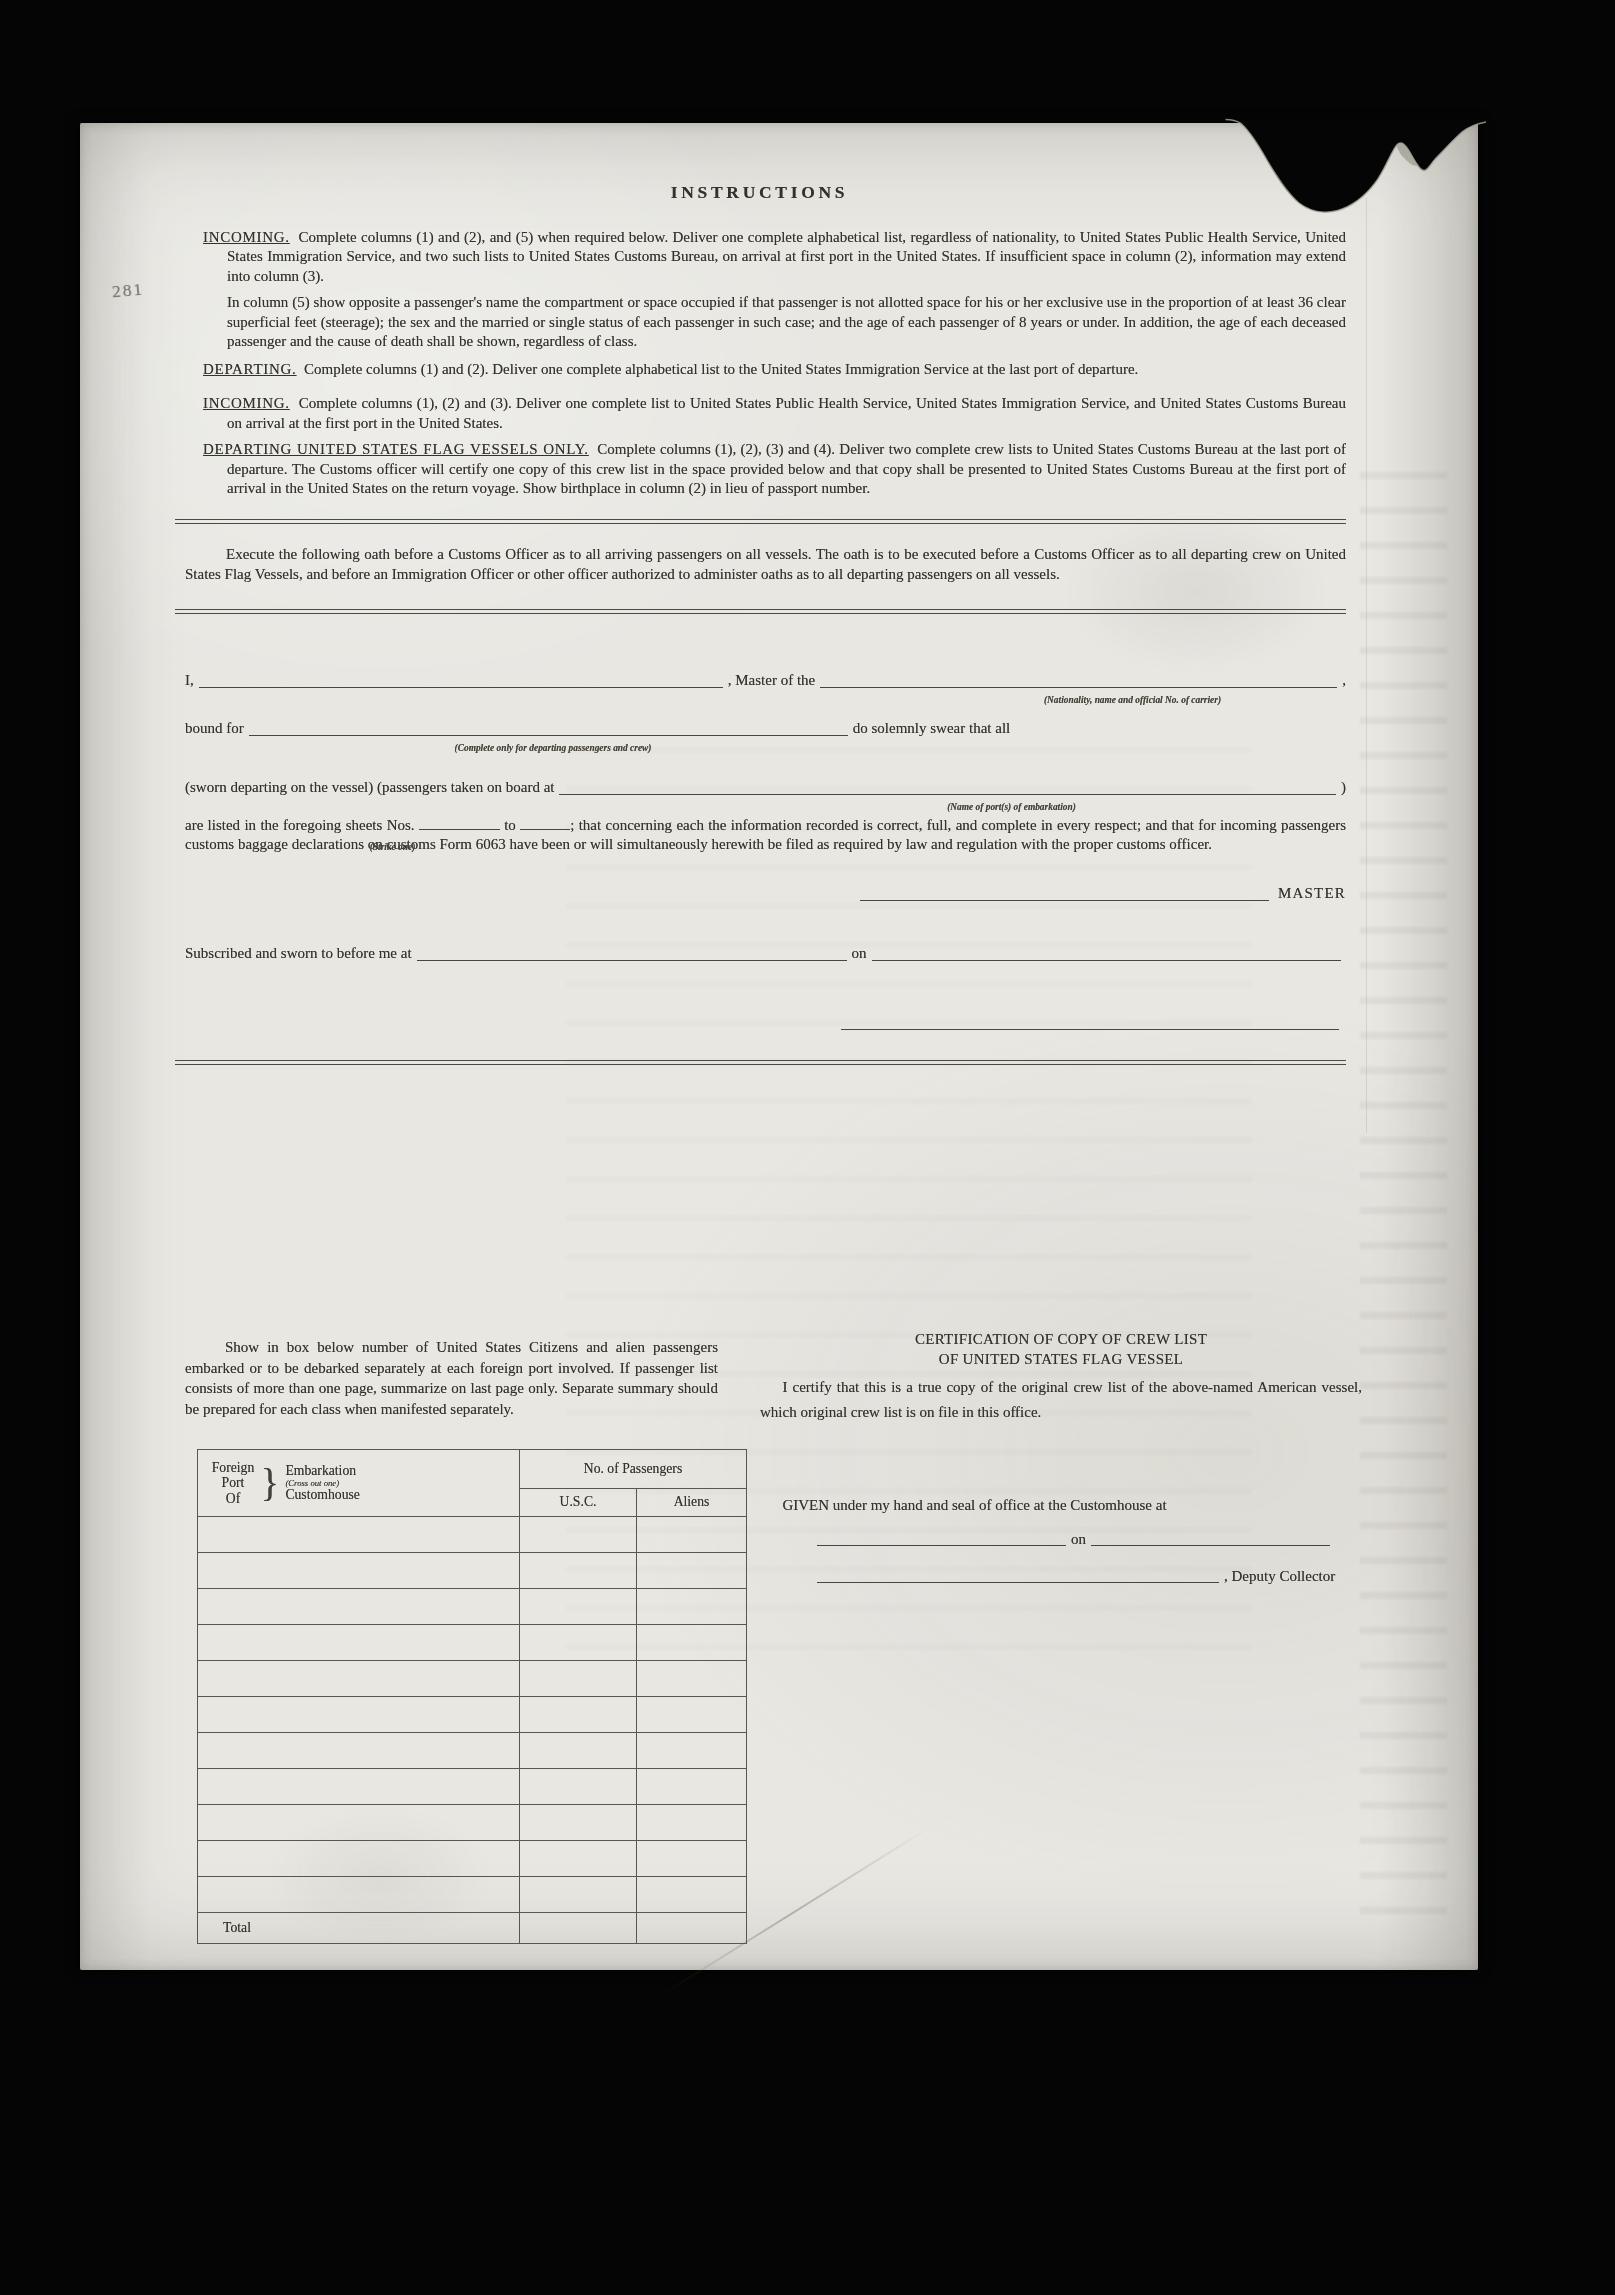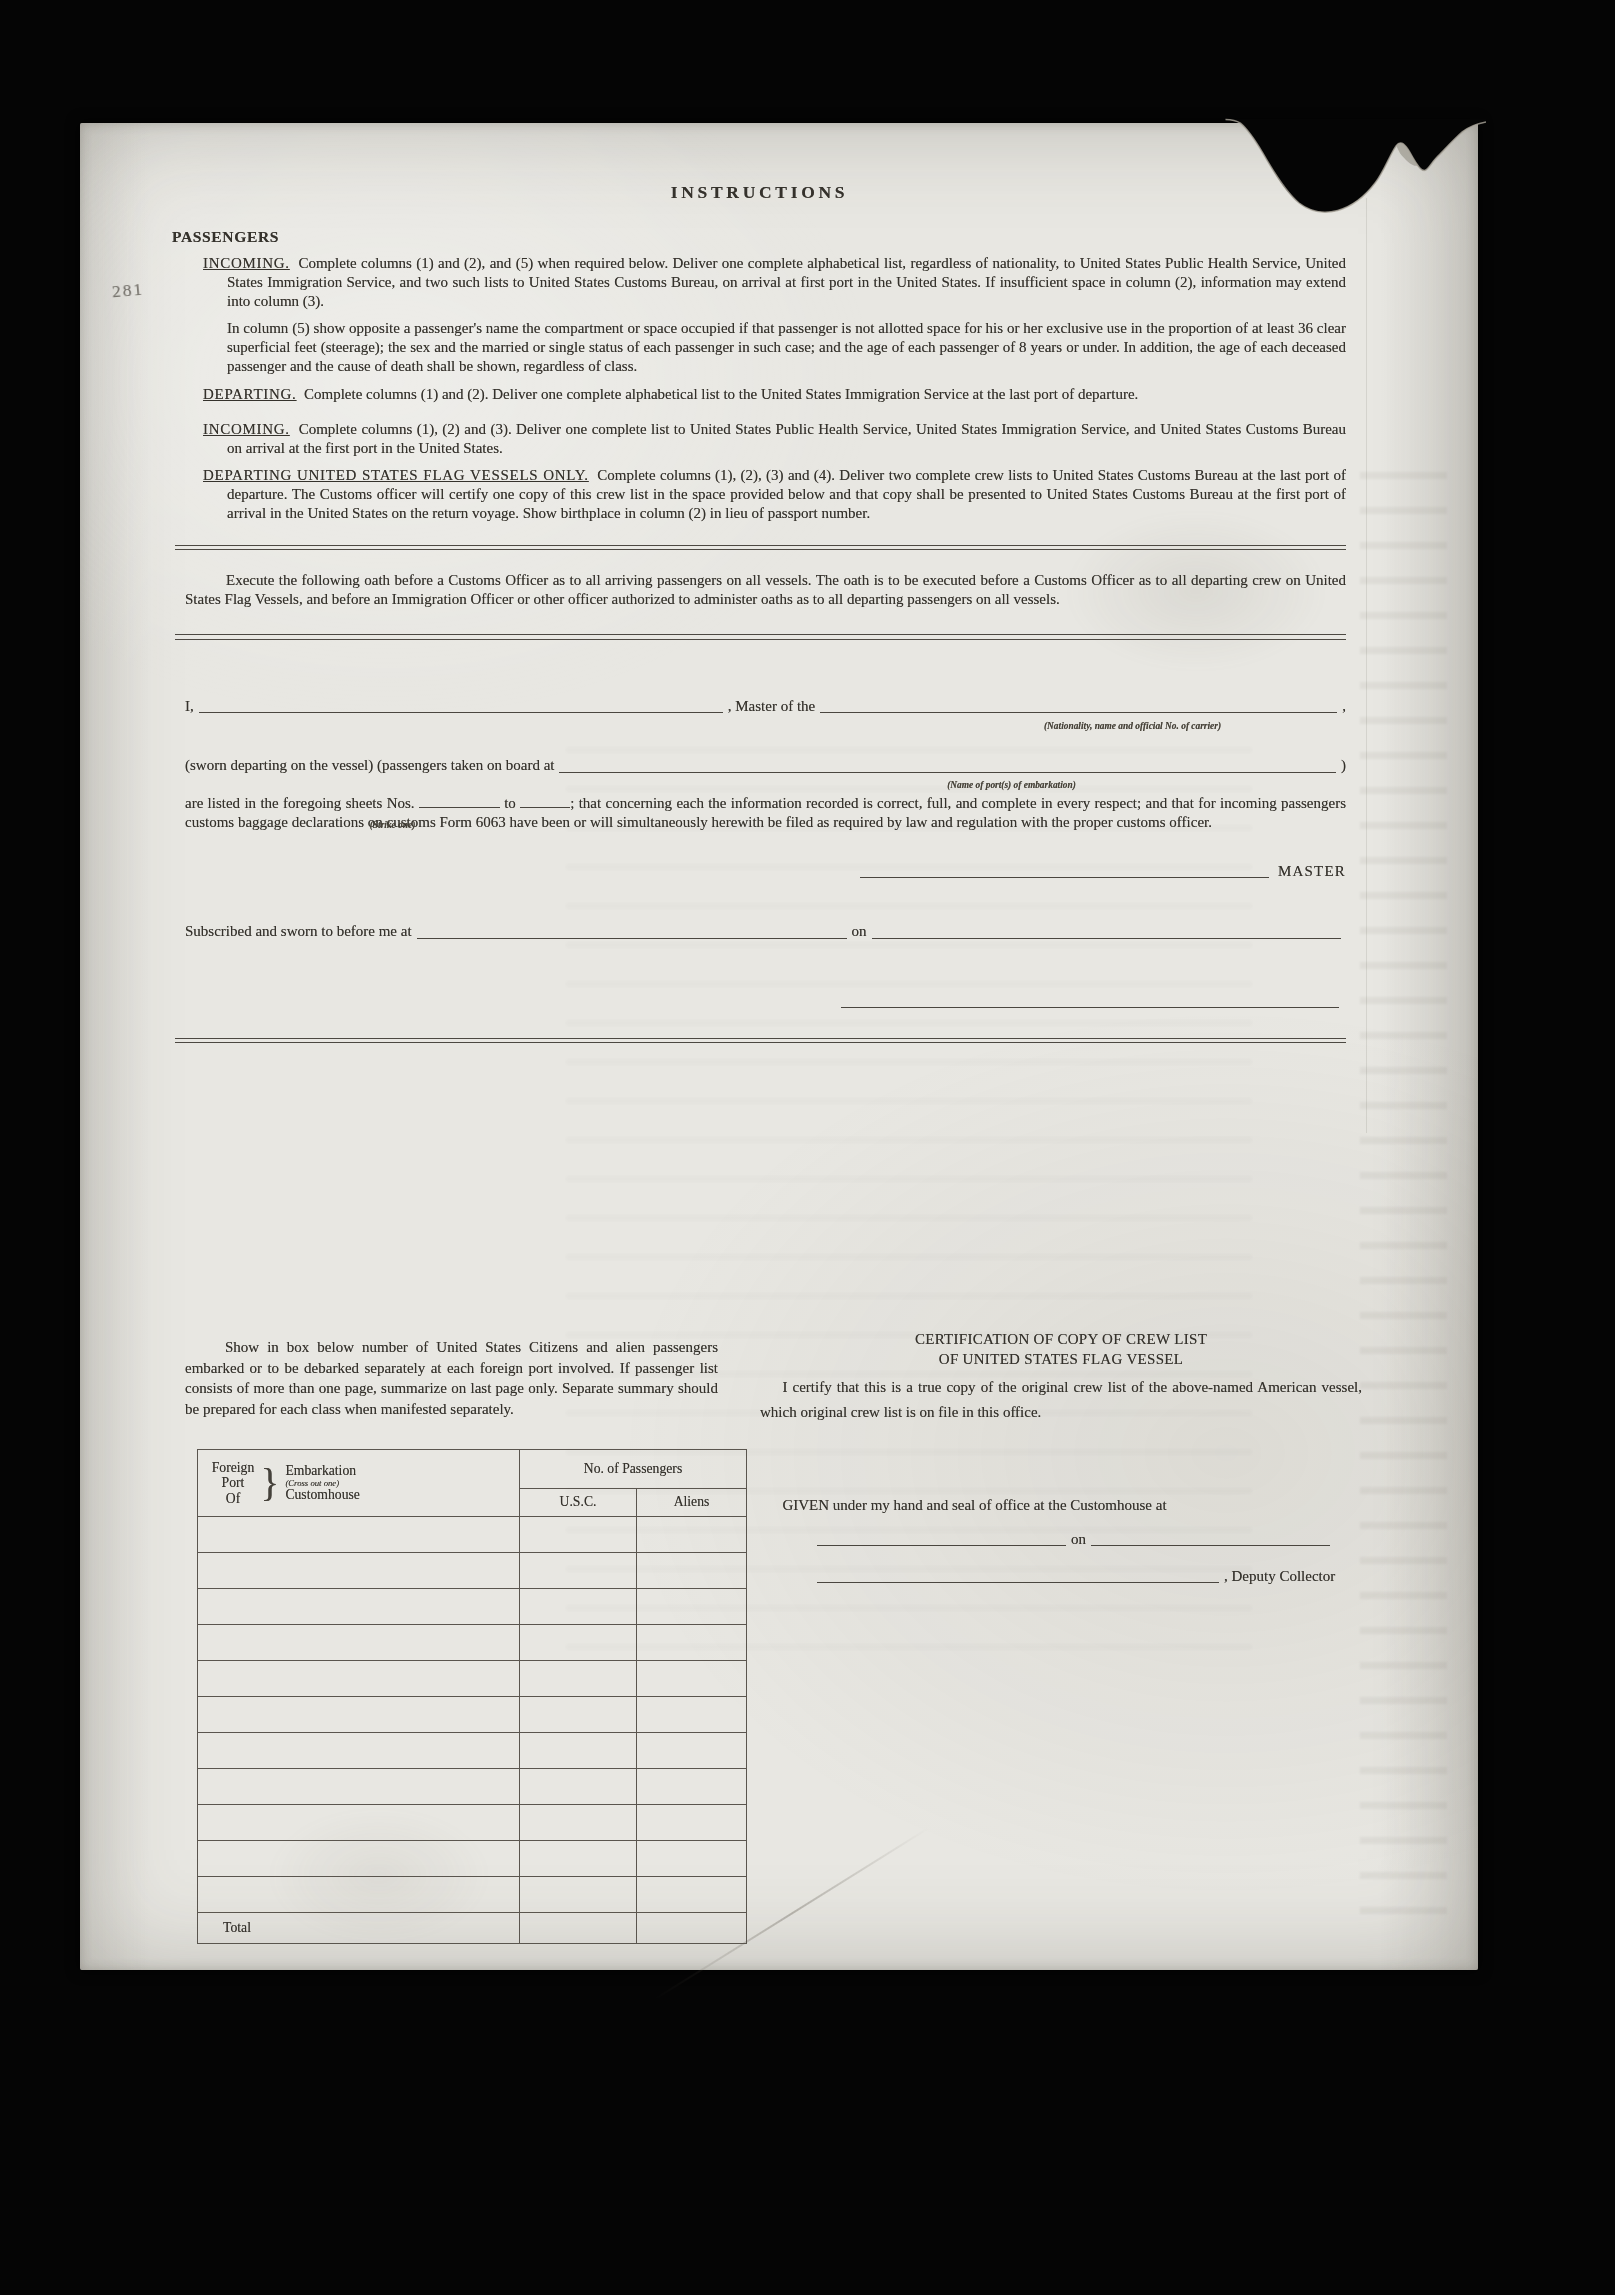--- a/index.html
+++ b/index.html
@@ -88,21 +88,20 @@
     <div class="bleed-col2"></div>
     <div class="fold-v"></div>
     <div class="crease"></div>
     <div class="stain1"></div>
     <div class="stain2"></div>
 
     <div class="content">
 
       <div class="doc-title" style="margin-bottom:25px;">INSTRUCTIONS</div>
 
-      <div class="sec-h">PASSENGERS</div>
 
       <p class="para hang" style="margin-bottom:7.5px;"><span class="plabel">INCOMING.</span>&nbsp;&nbsp;<span>Complete columns (1) and (2), and (5) when required below.  Deliver one complete alphabetical list, regardless of nationality, to United States Public Health Service, United States Immigration Service, and two such lists to United States Customs Bureau, on arrival at first port in the United States.  If insufficient space in column (2), information may extend into column (3).</span></p>
 
       <p class="para" style="margin-bottom:8.7px;">In column (5) show opposite a passenger's name the compartment or space occupied if that passenger is not allotted space for his or her exclusive use in the proportion of at least 36 clear superficial feet (steerage); the sex and the married or single status of each passenger in such case; and the age of each passenger of 8 years or under.  In addition, the age of each deceased passenger and the cause of death shall be shown, regardless of class.</p>
 
       <p class="para hang" style="margin-bottom:15px;"><span class="plabel">DEPARTING.</span>&nbsp;&nbsp;<span>Complete columns (1) and (2).  Deliver one complete alphabetical list to the United States Immigration Service at the last port of departure.</span></p>
 
 
       <p class="para hang" style="margin-bottom:7.5px;"><span class="plabel">INCOMING.</span>&nbsp;&nbsp;<span>Complete columns (1), (2) and (3).  Deliver one complete list to United States Public Health Service, United States Immigration Service, and United States Customs Bureau on arrival at the first port in the United States.</span></p>
 
@@ -117,20 +116,26 @@
 
       <div class="oath-row" style="margin-top:57px;">
         <span class="t">I,</span>
         <div class="blank" style="flex:0 0 524px;"></div>
         <span class="t">, Master of the</span>
         <div class="blank" style="flex:1;"></div>
         <span class="t">,</span>
         <div class="hint" style="left:717px;width:461px;">(Nationality, name and official No. of carrier)</div>
       </div>
 
+      <div class="oath-row" style="margin-top:29px;">
+        <span class="t">bound for</span>
+        <div class="blank" style="flex:0 0 599px;"></div>
+        <span class="t">do solemnly swear that all</span>
+        <div class="hint" style="left:75px;width:586px;">(Complete only for departing passengers and crew)</div>
+      </div>
 
       <div class="oath-row" style="margin-top:41px;">
         <span class="t">(sworn departing on the vessel) (passengers taken on board at</span>
         <div class="blank" style="flex:1;"></div>
         <span class="t">)</span>
         <div class="hint" style="left:64px;width:287px;margin-top:40px;">(Strike one)</div>
         <div class="hint" style="left:652px;width:349px;">(Name of port(s) of embarkation)</div>
       </div>
 
       <p class="para" style="margin:18.7px 0 0 105px;width:1161px;"><span>are listed in the foregoing sheets Nos.</span>

